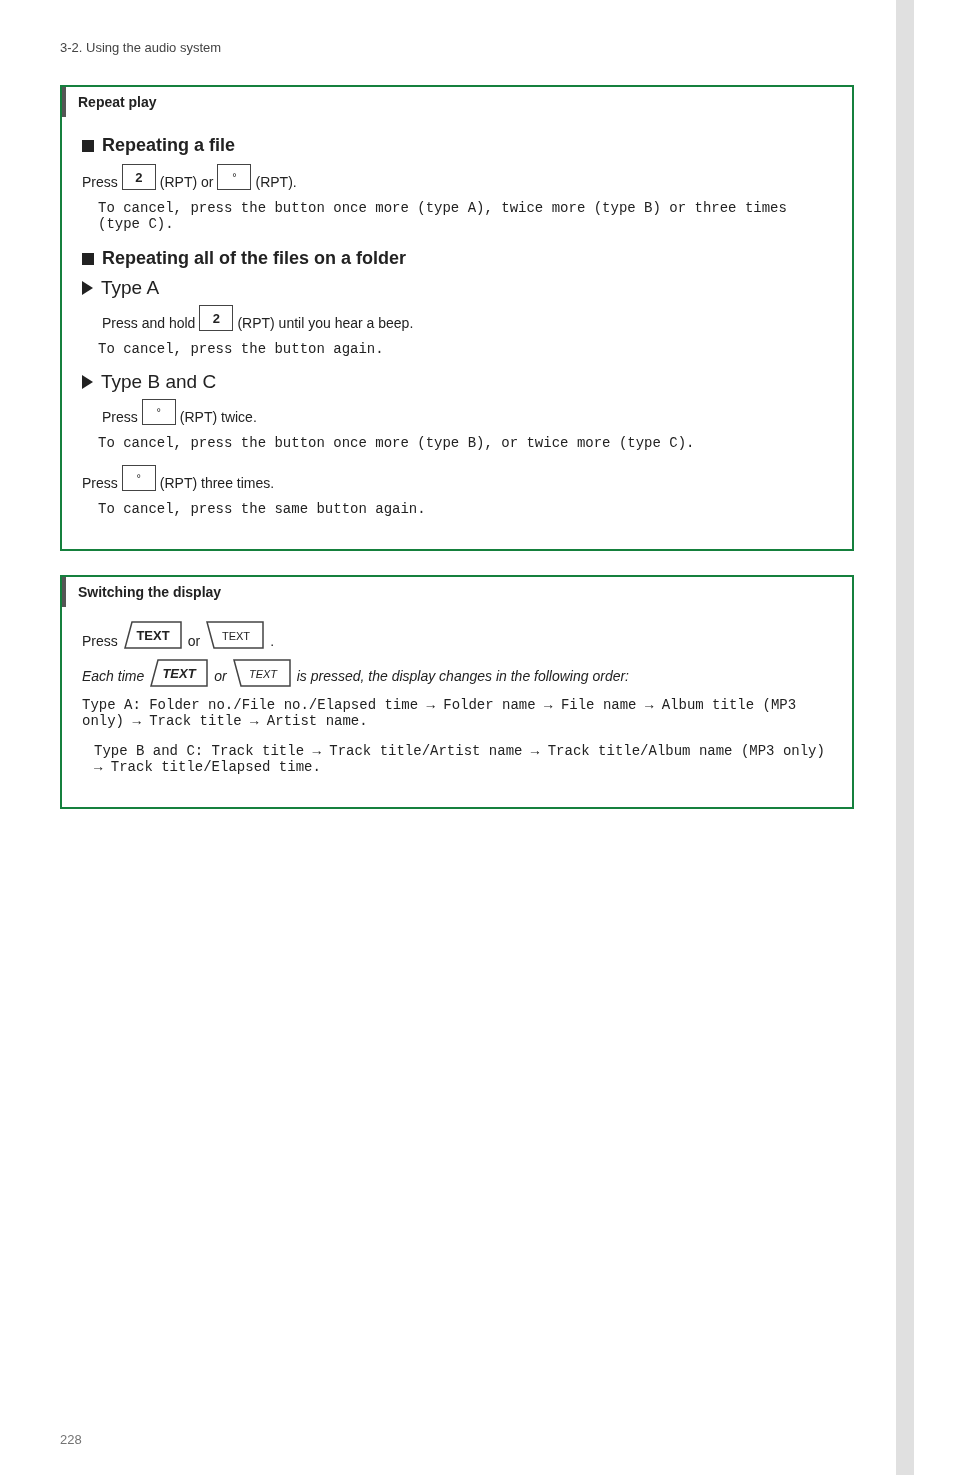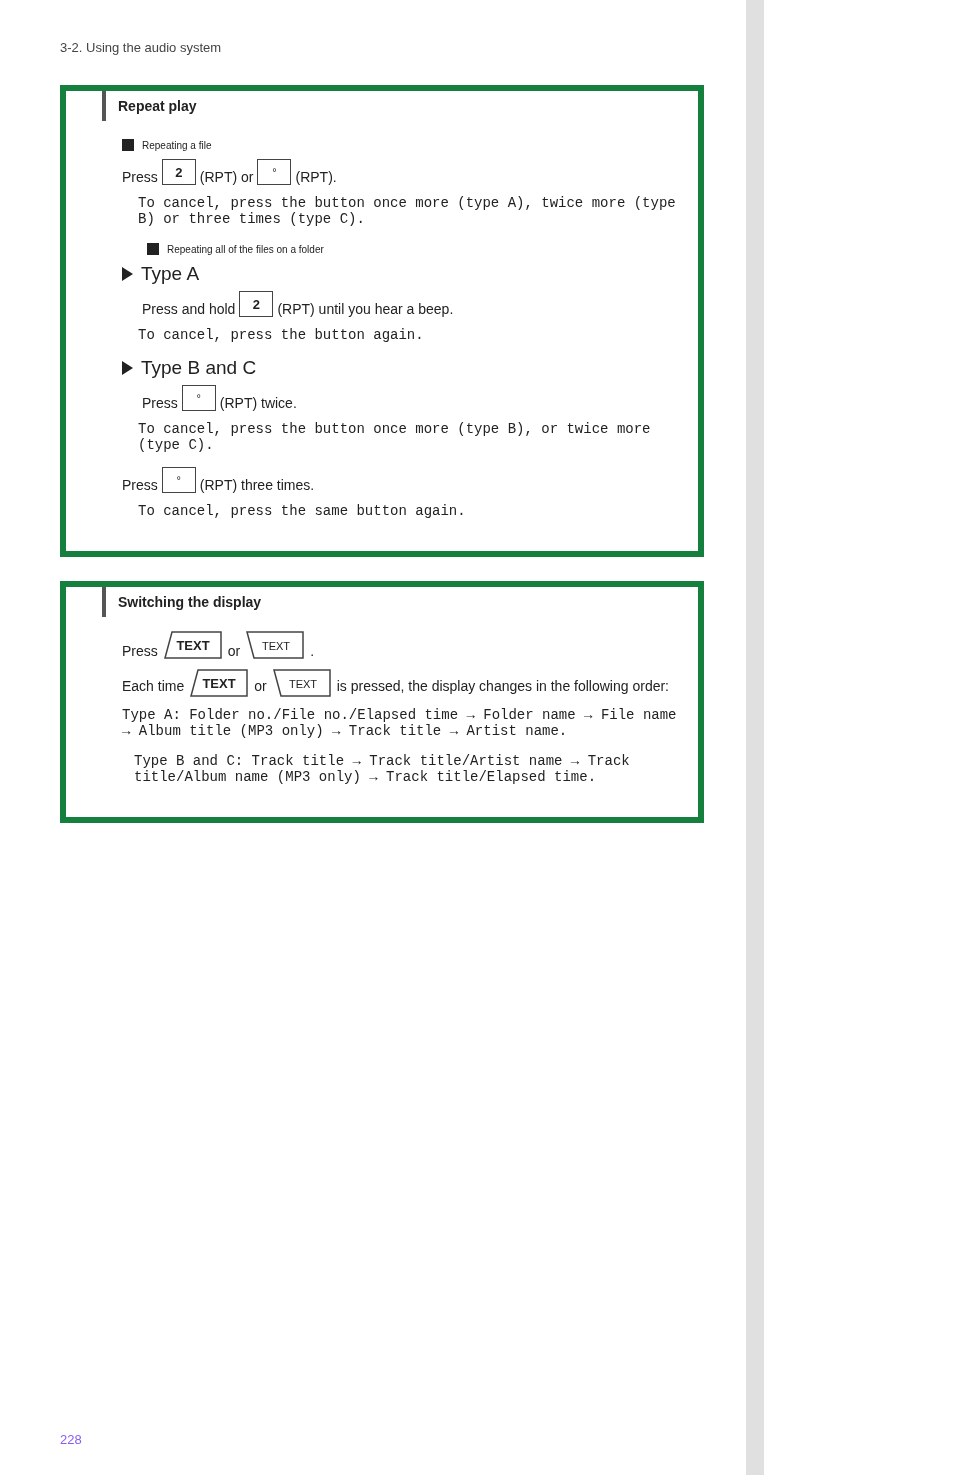--- a/index.html
+++ b/index.html
@@ -7,21 +7,21 @@
       background: #fff;
       font-family: Arial, Helvetica, sans-serif;
       font-size: 14px;
       color: #222;
       width: 954px;
       min-height: 1475px;
       padding: 0;
     }
 
     .page {
-      width: 764px;
+      width: 914px;
       min-height: 1475px;
       background: #fff;
       padding: 40px 60px 60px 60px;
       position: relative;
     }
 
     
     .page::after {
       content: '';
       position: absolute;
@@ -33,41 +33,40 @@
     }
 
     .breadcrumb {
       font-size: 13px;
       color: #444;
       margin-bottom: 30px;
     }
 
     
     .section-box {
-      border: 6px solid #15803d;
+      border: 2px solid #15803d;
       margin-bottom: 24px;
-      padding-left: 36px;
     }
 
     .section-title {
       background: #fff;
       padding: 7px 12px;
       font-weight: bold;
       font-size: 14px;
       border-left: 4px solid #555;
     }
 
     .section-content {
       padding: 14px 20px 18px 20px;
     }
 
     
     .subsection-heading {
-      font-weight: normal;
-      font-size: 10px;
+      font-weight: bold;
+      font-size: 18px;
       display: flex;
       align-items: center;
       margin-bottom: 8px;
       margin-top: 4px;
     }
 
     .subsection-heading::before {
       content: '';
       display: inline-block;
       width: 12px;
@@ -142,29 +141,28 @@
       vertical-align: middle;
       font-size: 11px;
     }
 
     .indent-block {
       margin-left: 20px;
     }
 
     .subsection-gap {
       margin-top: 16px;
-      margin-left: 25px;
     }
 
     .page-number {
       position: absolute;
       bottom: 28px;
       left: 60px;
       font-size: 13px;
-      color: #8b5cf6;
+      color: #737373;
     }
   </style>
 </head>
 <body>
 
 <div class="page">
 
   <div class="breadcrumb">3-2. Using the audio system</div>
 
   <div class="section-box">
@@ -238,21 +236,21 @@
         <span>or</span>
 
         <svg width="58" height="28" viewBox="0 0 58 28" style="vertical-align:middle; margin: 0 2px;">
           <polygon points="1,1 57,1 57,27 8,27" fill="white" stroke="#444" stroke-width="1.5"></polygon>
           <text x="30" y="19" text-anchor="middle" font-size="11" font-weight="normal" fill="#222" font-family="Arial">TEXT</text>
         </svg>
 
         <span>.</span>
       </div>
 
-      <div class="press-line" style="flex-wrap:wrap; line-height:1.6;">
+      <div class="press-line" style="flex-wrap:wrap; line-height:1.6;font-style:italic;">
         <span>Each time</span>
 
         <svg width="58" height="28" viewBox="0 0 58 28" style="vertical-align:middle; margin: 0 2px;">
           <polygon points="8,1 57,1 57,27 1,27" fill="white" stroke="#444" stroke-width="1.5"></polygon>
           <text x="29" y="19" text-anchor="middle" font-size="13" font-weight="bold" fill="#222" font-family="Arial">TEXT</text>
         </svg>
 
         <span>or</span>
 
         <svg width="58" height="28" viewBox="0 0 58 28" style="vertical-align:middle; margin: 0 2px;">

